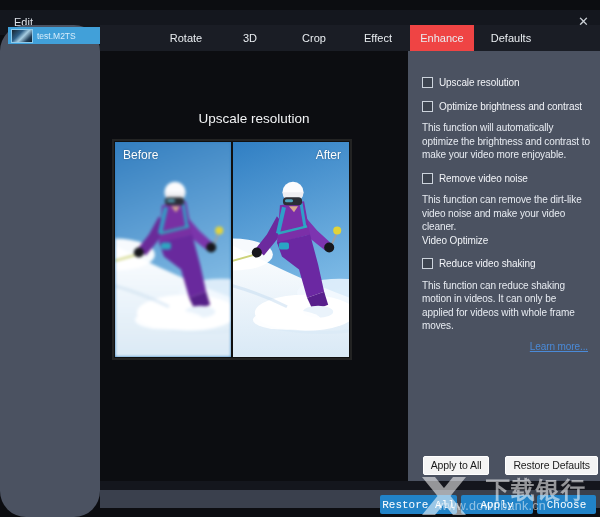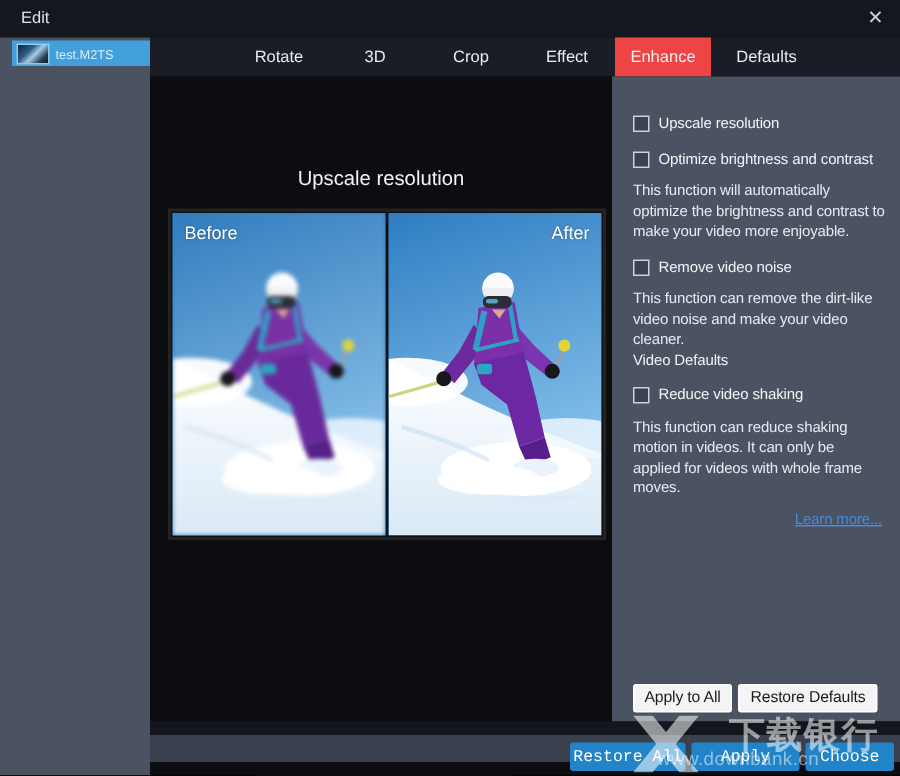--- a/index.html
+++ b/index.html
@@ -1,63 +1,63 @@
 <!DOCTYPE html>
 <html><head>
 <meta charset="utf-8">
 <style>
   html,body{margin:0;padding:0;background:#000;}
   .window{position:relative;width:600px;height:517px;background:#0c0d11;overflow:hidden;
           font-family:"Liberation Sans",sans-serif;-webkit-font-smoothing:antialiased;}
 
   
-  .titlebar{position:absolute;left:0;top:0;right:0;height:25px;background:#14171e;}
+  .titlebar{position:absolute;left:0;top:10px;right:0;height:25px;background:#14171e;}
   .win-title{position:absolute;left:14px;top:6px;font-size:11px;color:#dde2e8;}
   .close-btn{position:absolute;right:11px;top:5px;font-size:13px;color:#cdd2d8;line-height:14px;cursor:default;}
 
   
-  .sidebar{position:absolute;left:0;top:25px;width:100px;height:492px;background:#4b5261;}
+  .sidebar{position:absolute;left:0;top:25px;width:100px;height:492px;background:#4b5261;border-radius:26px;}
   .sidebar-item{position:absolute;left:8px;top:2px;width:95px;height:17px;background:#41a0d9;
                 display:flex;align-items:center;gap:4px;padding:0 3px;box-sizing:border-box;}
   .thumb{width:20px;height:12px;flex:none;border:1px solid #8ecbec;
          background:linear-gradient(135deg,#17242f 0%,#2d5e86 35%,#a6cde2 55%,#223f58 80%,#101a22 100%);}
   .sidebar-item-label{font-size:8.5px;color:#d8edfb;white-space:nowrap;overflow:hidden;}
 
   
   .tabbar{position:absolute;left:100px;top:25px;right:0;height:26px;background:#1a1d25;
           display:flex;align-items:stretch;padding-left:54px;}
   .tab{width:64px;display:flex;align-items:center;justify-content:center;font-size:11px;color:#e9edf1;}
   .tab.active{background:#ef4444;}
   .tab.wide{width:74px;}
 
   
   .main{position:absolute;left:100px;top:51px;width:308px;height:439px;background:#0c0d11;}
   .preview-title{position:absolute;left:0;right:0;top:60px;text-align:center;font-size:13.5px;color:#f2f3f5;}
-  .preview-frame{position:absolute;left:12px;top:88px;width:292px;height:221px;box-sizing:border-box;
+  .preview-frame{position:absolute;left:12px;top:88px;width:240px;height:221px;box-sizing:border-box;
                  background:#101010;border:2px solid #232323;display:flex;gap:2px;padding:1px;}
   .half{position:relative;flex:1;overflow:hidden;background:#2e7dc2;}
   .half svg.scene{position:absolute;left:0;top:0;width:100%;height:100%;display:block;}
   .half.before svg.scene{filter:blur(1.4px) saturate(.95);}
   .img-label{position:absolute;top:6px;font-size:12px;color:#ffffff;text-shadow:0 0 2px rgba(0,0,0,.35);}
   .img-label.before{left:8px;}
   .img-label.after{right:8px;}
 
   
   .panel{position:absolute;left:408px;top:51px;width:192px;height:430px;background:#4b5261;
          box-sizing:border-box;padding:15px 10px 0 14px;color:#edf0f5;font-size:10px;line-height:1.35;
          letter-spacing:-0.1px;}
   .panel p{margin:0 0 0 0;}
   .panel .desc{margin-top:8px;color:#e7ebf1;}
   .opt-row{display:flex;align-items:center;margin-top:10px;}
   .cb{width:9px;height:9px;flex:none;border:1px solid #ccd3dc;background:#3c434f;margin-right:6px;}
   .opt-label{color:#f2f4f8;}
   .section-label{margin-top:15px;color:#f0f3f7;}
   .learn-more{display:block;text-align:right;margin-top:7px;padding-right:2px;
               color:#4a8ad8;text-decoration:underline;font-size:10px;}
-  .panel-btns{position:absolute;right:15px;bottom:6px;display:flex;gap:4px;margin-left:40px;}
+  .panel-btns{position:absolute;right:2px;bottom:6px;display:flex;gap:16px;margin-left:40px;}
   .btn-white{height:17px;display:flex;align-items:center;padding:0 7px;background:#f4f4f4;
              color:#1b1b1b;font-size:10.5px;border:1px solid #ffffff;border-radius:2px;white-space:nowrap;}
 
   
   .dark-strip{position:absolute;left:100px;top:481px;right:0;height:9px;background:#14161d;}
 
   
   .footer{position:absolute;left:100px;top:490px;right:0;height:18px;background:#3a404d;font-family:Liberation Mono, monospace;}
   .btn-blue{position:absolute;top:5px;height:19px;box-sizing:border-box;background:#2183c8;
             color:#fff;font-size:11px;border-radius:2px;display:flex;align-items:center;justify-content:center;}
@@ -171,21 +171,21 @@
       <span class="opt-label">Optimize brightness and contrast</span>
     </div>
     <p class="desc">This function will automatically optimize the brightness and contrast to make your video more enjoyable.</p>
 
     <div class="opt-row">
       <span class="cb"></span>
       <span class="opt-label">Remove video noise</span>
     </div>
     <p class="desc">This function can remove the dirt-like video noise and make your video cleaner.</p>
 
-    <p class="section-label">Video Defaults</p>
+    <p class="section-label">Video Optimize</p>
 
     <div class="opt-row">
       <span class="cb"></span>
       <span class="opt-label">Reduce video shaking</span>
     </div>
     <p class="desc">This function can reduce shaking motion in videos. It can only be applied for videos with whole frame moves.</p>
 
     <a class="learn-more" href="#">Learn more...</a>
 
     <div class="panel-btns">

